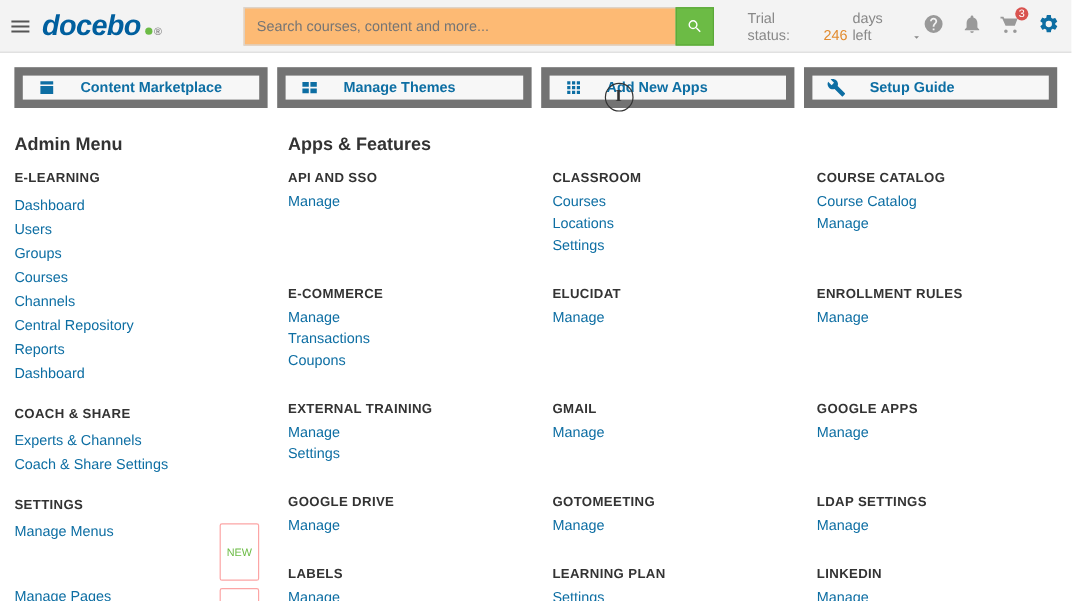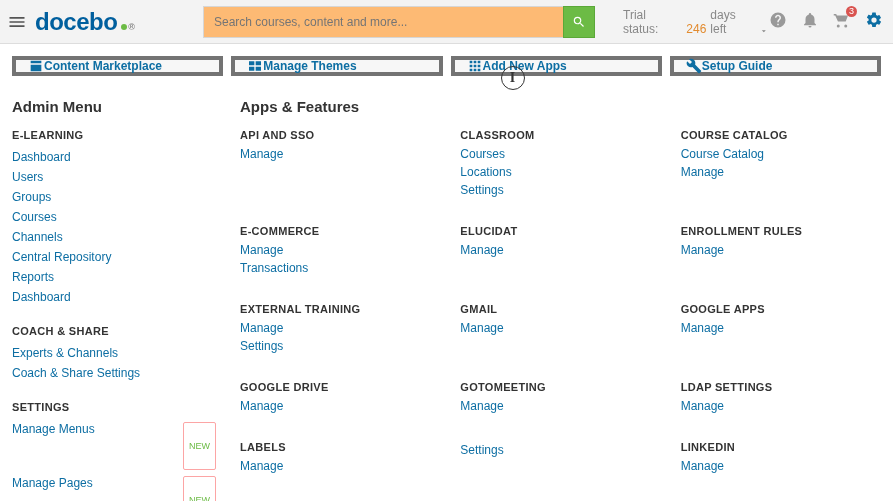--- a/index.html
+++ b/index.html
@@ -4,39 +4,39 @@
 <style>
 * { box-sizing: border-box; margin: 0; padding: 0; }
 body { font-family: -apple-system, BlinkMacSystemFont, "Segoe UI", Arial, sans-serif; font-size: 13px; color: #333; background: #fff; width: 893px; }
 a { text-decoration: none; color: #0d6ea3; cursor: pointer; }
 
 
 .topbar { display: flex; align-items: center; height: 44px; background: #f3f3f3; border-bottom: 1px solid #ddd; }
 .hamburger { width: 34px; display: flex; align-items: center; justify-content: center; cursor: pointer; }
 .hamburger svg { width: 20px; height: 20px; fill: #555; }
 .logo { display: flex; align-items: baseline; padding: 0 8px 0 2px; font-weight: 700; }
-.logo-text { color: #005f9e; font-size: 24px; letter-spacing: -0.5px; }
+.logo-text { color: #005f9e; font-size: 24px; letter-spacing: -0.5px; font-style: italic; }
 .logo-dot { width: 6px; height: 6px; border-radius: 50%; background: #6cbb45; margin-left: 4px; }
 .logo-r { color: #888; font-size: 9px; vertical-align: super; margin-left: 1px; }
 .search-wrap { margin-left: 60px; display: flex; align-items: stretch; height: 32px; }
 .search-input { width: 360px; border: 1px solid #d6d6d6; border-right: none; padding: 0 10px; font-size: 12px; color: #333; outline: none; background: #fdba74; }
 .search-btn { width: 32px; background: #6cbb45; border: 1px solid #5ba838; display: flex; align-items: center; justify-content: center; cursor: pointer; }
 .search-btn svg { width: 14px; height: 14px; fill: #fff; }
 .trial { margin-left: 28px; color: #888; font-size: 12px; display: flex; align-items: flex-end; cursor: pointer; }
 .trial .days { color: #e28b2f; margin: 0 4px; }
 .trial svg { width: 10px; height: 10px; fill: #888; margin-left: 6px; }
 .top-icons { margin-left: auto; display: flex; align-items: center; padding-right: 10px; gap: 14px; }
 .top-icons .ic { position: relative; cursor: pointer; }
 .top-icons svg { width: 18px; height: 18px; fill: #999; }
 .top-icons .gear svg { fill: #0d6ea3; }
 .badge { position: absolute; top: -5px; right: -6px; background: #d9534f; color: #fff; font-size: 9px; border-radius: 6px; padding: 0 3px; line-height: 11px; min-width: 11px; text-align: center; }
 
 
 .cards { display: flex; gap: 8px; padding: 12px 12px 8px 12px; }
-.card { flex: 1; background: #f7f7f7; border: 4px solid #737373; height: 20px; display: flex; align-items: center; padding: 0 12px; cursor: pointer; font-size: 12px; font-weight: 600; color: #0d6ea3; gap: 0; position: relative; }
+.card { flex: 1; background: #f7f7f7; border: 7px solid #737373; height: 34px; display: flex; align-items: center; padding: 0 12px; cursor: pointer; font-size: 12px; font-weight: 600; color: #0d6ea3; gap: 20px; position: relative; }
 .card svg { width: 16px; height: 16px; fill: #0d6ea3; }
 .card.setup svg { fill: #0d6ea3; }
 .text-cursor-ring { position: absolute; left: 46px; top: 6px; width: 24px; height: 24px; border: 1px solid #333; border-radius: 50%; pointer-events: none; display: flex; align-items: center; justify-content: center; font-family: serif; font-size: 14px; color: #333; }
 
 
 .main { display: flex; padding: 4px 12px 20px 12px; gap: 24px; }
 .sidebar { width: 204px; flex-shrink: 0; }
 .content { flex: 1; }
 
 .section-title { font-size: 15px; font-weight: 600; color: #333; margin: 10px 0 14px 0; }
@@ -205,20 +205,21 @@
         </div>
         <div class="feature-block">
           <h5>COURSE CATALOG</h5>
           <a>Course Catalog</a>
           <a>Manage</a>
         </div>
         <div class="feature-block">
           <h5>E-COMMERCE</h5>
           <a>Manage</a>
           <a>Transactions</a>
+          <a>Coupons</a>
         </div>
         <div class="feature-block">
           <h5>ELUCIDAT</h5>
           <a>Manage</a>
         </div>
         <div class="feature-block">
           <h5>ENROLLMENT RULES</h5>
           <a>Manage</a>
         </div>
         <div class="feature-block">
@@ -244,20 +245,21 @@
         </div>
         <div class="feature-block">
           <h5>LDAP SETTINGS</h5>
           <a>Manage</a>
         </div>
         <div class="feature-block">
           <h5>LABELS</h5>
           <a>Manage</a>
         </div>
         <div class="feature-block">
+          <h5>LEARNING PLAN</h5>
           <a>Settings</a>
         </div>
         <div class="feature-block">
           <h5>LINKEDIN</h5>
           <a>Manage</a>
         </div>
       </div>
   </div>
 </div>
 

